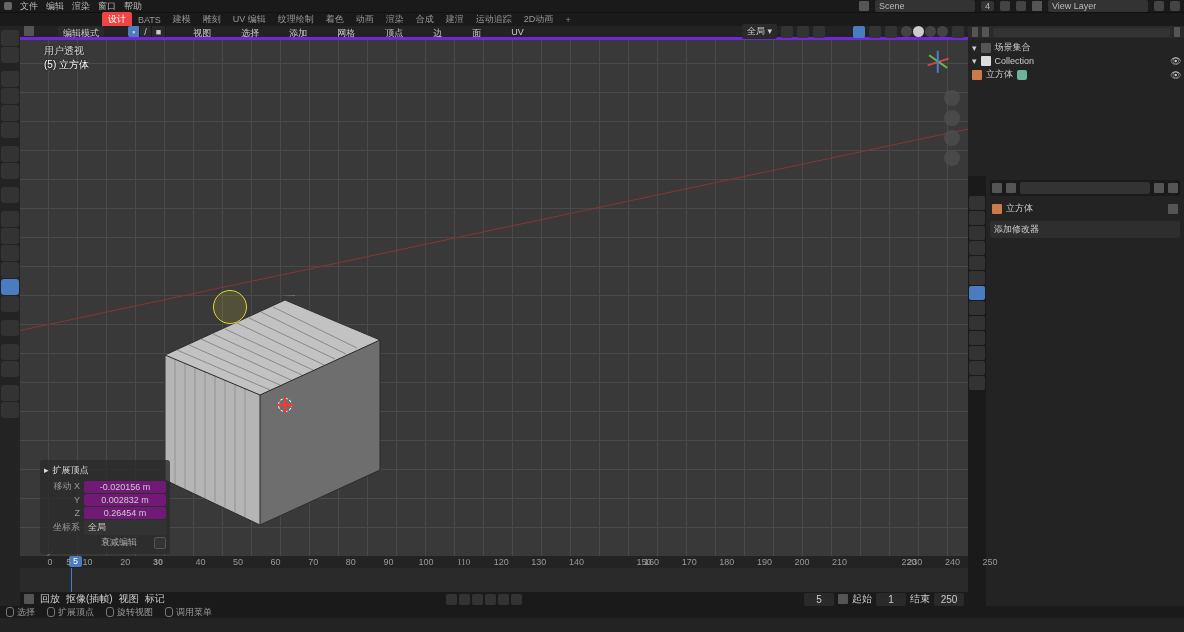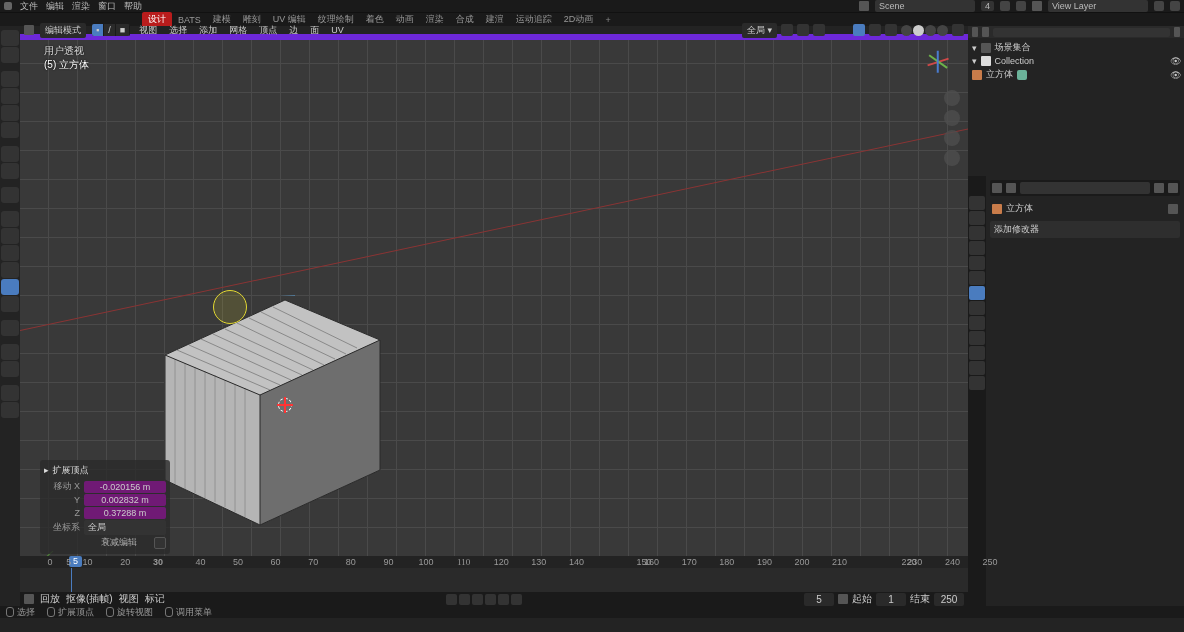--- a/index.html
+++ b/index.html
@@ -10,34 +10,34 @@
 .top-menu .logo { width: 8px; height: 8px; background: #666; border-radius: 2px; }
 .top-menu .mi { cursor: pointer; }
 .top-menu .right { margin-left: auto; display: flex; align-items: center; gap: 6px; }
 .top-menu .scene-box { background: #333; padding: 1px 4px; border-radius: 2px; min-width: 100px; }
 .top-menu .counter { background: #333; padding: 0 4px; border-radius: 2px; display: flex; align-items: center; gap: 2px; }
 .top-menu .icon-btn { width: 10px; height: 10px; background: #444; border-radius: 2px; }
 
 
 .ws-tabs { height: 14px; background: #1a1a1a; display: flex; align-items: center; padding: 0 2px; gap: 0; font-size: 9px; border-top: 1px solid #111; }
 .ws-tabs .tab { padding: 1px 6px; color: #999; cursor: pointer; }
-.ws-tabs .tab.active { background: #b91c1c; color: #fff; border-radius: 2px 2px 0 0; margin-left: 40px; }
+.ws-tabs .tab.active { background: #ef4444; color: #fff; border-radius: 2px 2px 0 0; }
 .ws-tabs .plus { padding: 1px 6px; color: #888; }
 .ws-tabs .pre { width: 100px; }
 
 
 .main { display: flex; height: 580px; }
 .left-tools { width: 20px; background: #232323; display: flex; flex-direction: column; padding-top: 4px; gap: 1px; }
 .left-tools .tool { width: 18px; height: 16px; background: #333; border-radius: 3px; margin-left: 1px; display: flex; align-items: center; justify-content: center; }
 .left-tools .tool.active { background: #4a7cbf; }
 .left-tools .sep { height: 6px; }
 
 
 .viewport-col { flex: 1; display: flex; flex-direction: column; position: relative; }
-.vp-header { height: 14px; background: #232323; display: flex; align-items: center; padding: 0 4px; gap: 6px; font-size: 9px; border-bottom: 6px solid #6d28d9; }
+.vp-header { height: 14px; background: #232323; display: flex; padding: 0 4px; gap: 24px; font-size: 9px; border-bottom: 3px solid #6d28d9; }
 .vp-header .dropdown { background: #2a2a2a; padding: 1px 5px; border-radius: 2px; }
 .vp-header .toggle-grp { display: flex; background: #2a2a2a; border-radius: 2px; overflow: hidden; }
 .vp-header .toggle-grp > span { padding: 1px 4px; border-right: 1px solid #1a1a1a; }
 .vp-header .toggle-grp > span.active { background: #4a7cbf; }
 .vp-header .menu-item { padding: 1px 3px; }
 .vp-header .right { margin-left: auto; display: flex; align-items: center; gap: 4px; }
 .vp-header .icon-btn { width: 12px; height: 12px; background: #333; border-radius: 2px; }
 .vp-header .shading { display: flex; gap: 1px; }
 .vp-header .shading .s { width: 11px; height: 11px; border-radius: 50%; background: #444; }
 .vp-header .shading .s.active { background: #ccc; }
@@ -302,21 +302,21 @@
         <div class="row">
             <span class="lbl">移动 X</span>
             <span class="val">-0.020156 m</span>
           </div>
         <div class="row">
             <span class="lbl">Y</span>
             <span class="val">0.002832 m</span>
           </div>
         <div class="row">
             <span class="lbl">Z</span>
-            <span class="val">0.37288 m</span>
+            <span class="val">0.26454 m</span>
           </div>
         <div class="row">
             <span class="lbl">坐标系</span>
             <span class="dd"><span>全局</span></span>
           </div>
         <div class="row">
             <span class="lbl"></span>
             <span style="flex:1;text-align:center;color:#aaa">衰减编辑</span>
             <span class="cb"></span>
           </div>

